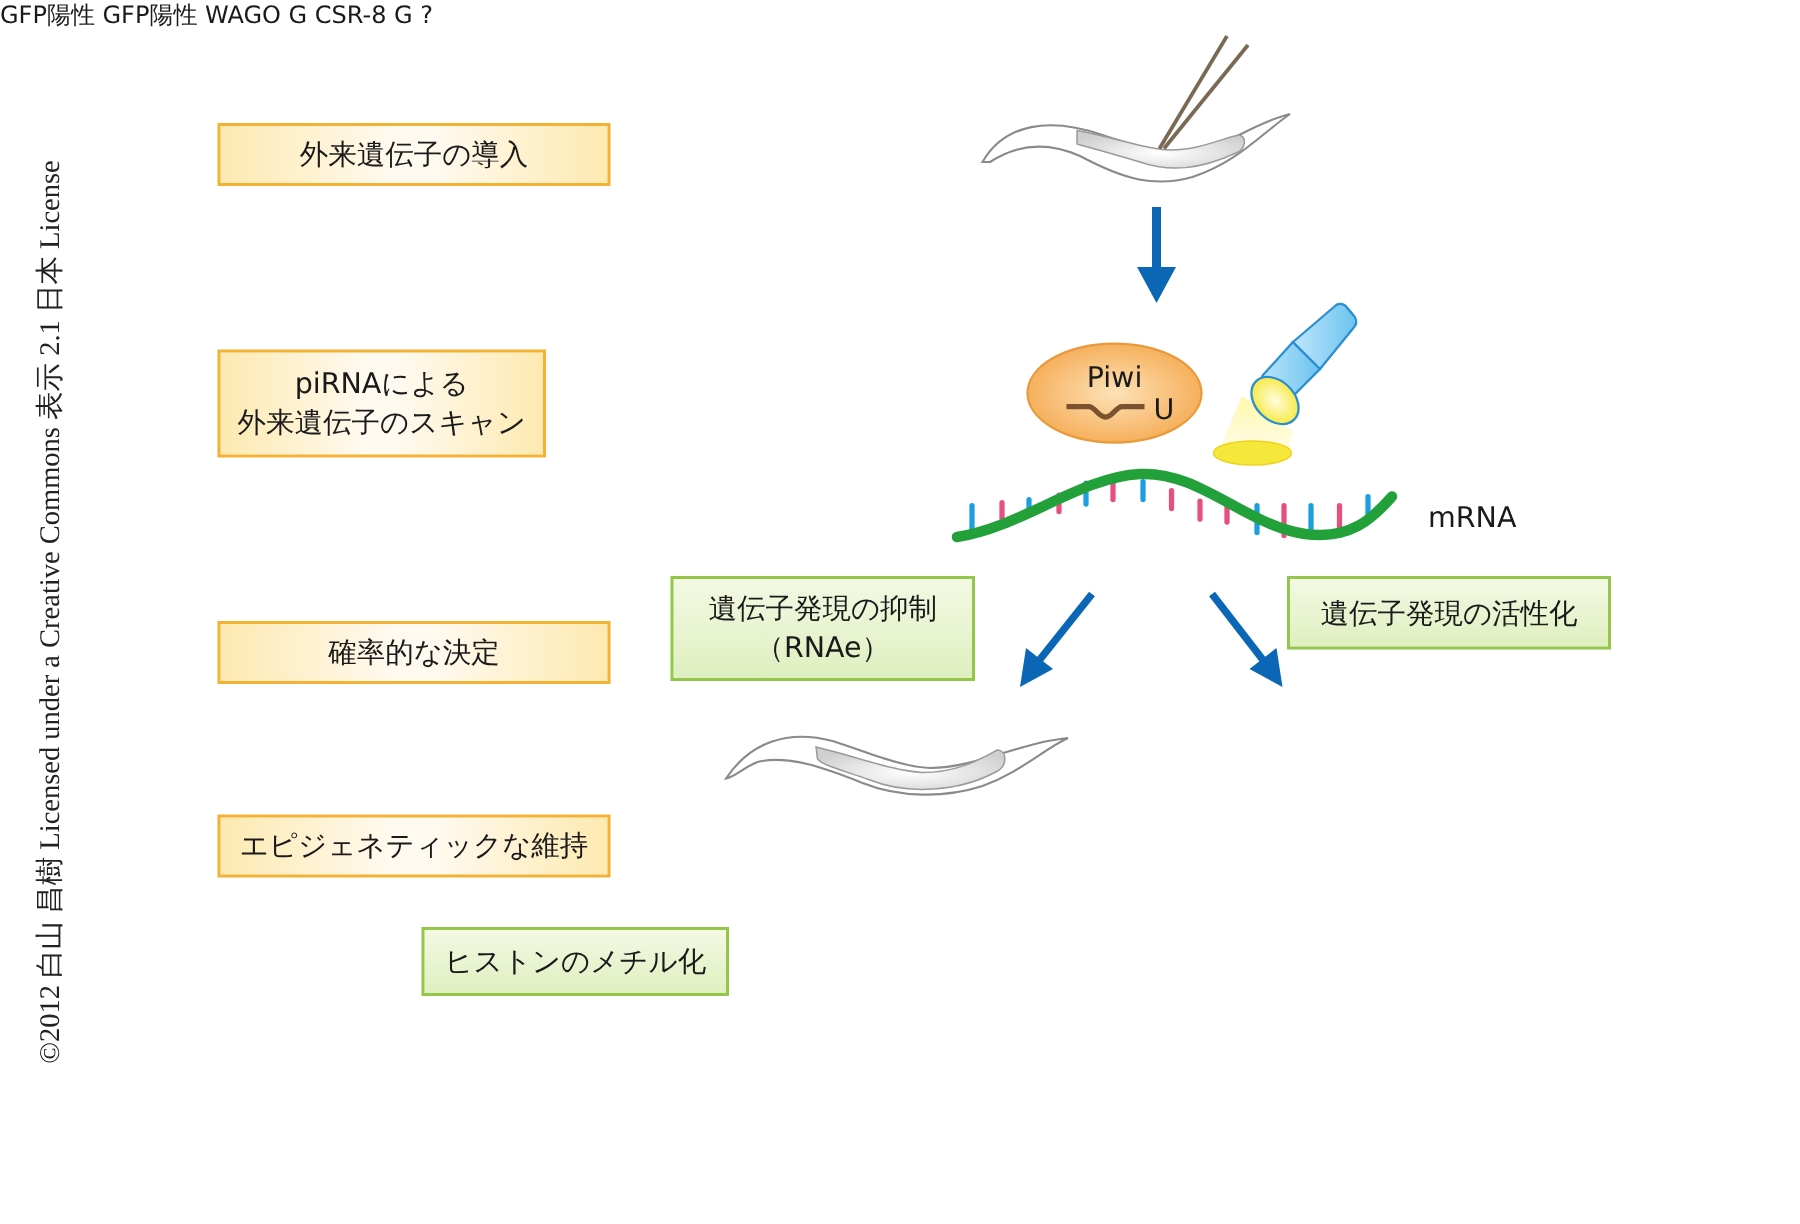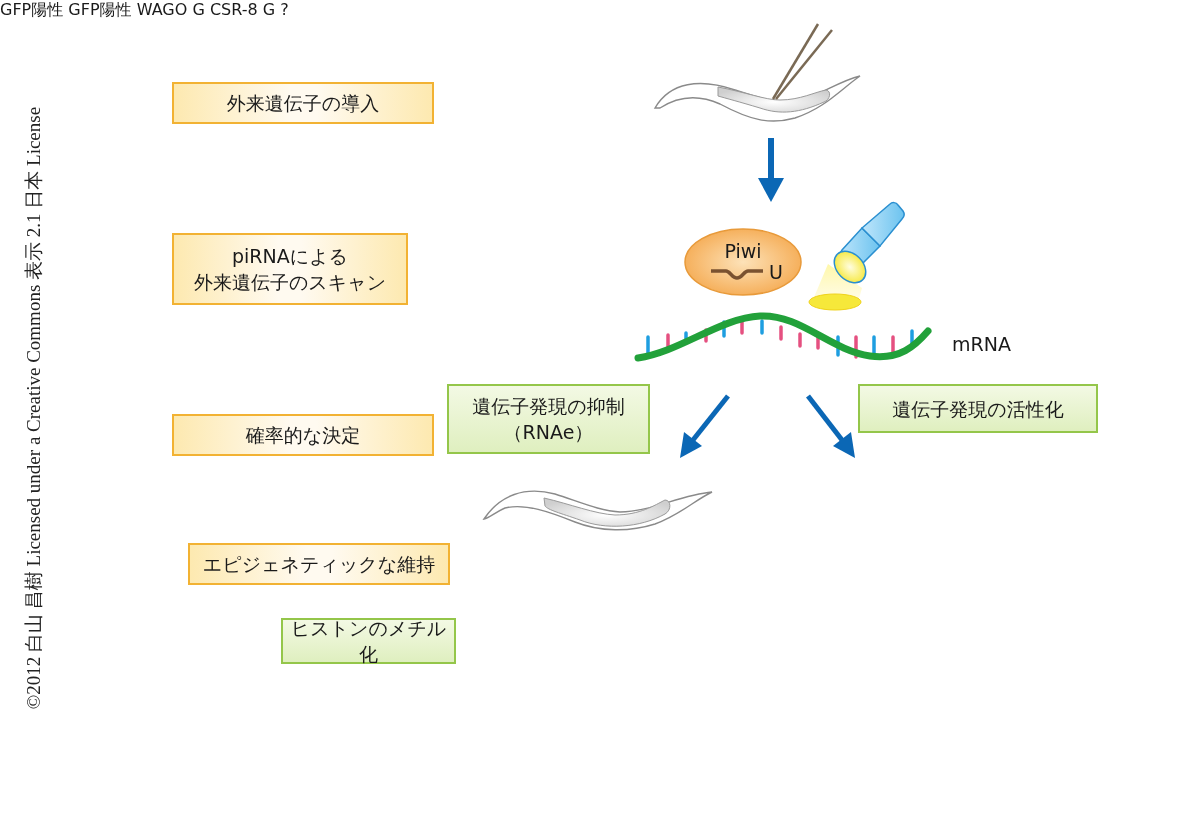--- a/index.html
+++ b/index.html
@@ -5,53 +5,53 @@
   html, body { margin:0; padding:0; background:#ffffff; }
   body { width:1200px; height:816px; position:relative; overflow:hidden;
          font-family:"DejaVu Sans","Liberation Sans",sans-serif; color:#1a1a1a; }
   .credit { position:absolute; left:-356px; top:393px; width:780px; height:30px;
             transform:rotate(-90deg); transform-origin:center center;
             font-family:"Liberation Serif","DejaVu Serif",serif; font-size:19px;
             text-align:center; line-height:30px; color:#222; white-space:nowrap; }
   .stepbox { position:absolute; box-sizing:border-box; border:2px solid #f2b233;
              background:linear-gradient(90deg,#fde9b0 0%,#fffaf0 45%,#fffaf0 55%,#fde9b0 100%);
              display:flex; align-items:center; justify-content:center; text-align:center;
-             font-size:19px; line-height:26px; color:#1a1a1a;margin-left:27px; }
+             font-size:19px; line-height:26px; color:#1a1a1a; }
   .greenbox { position:absolute; box-sizing:border-box; border:2px solid #94c64a;
               background:linear-gradient(180deg,#f3f9e4 0%,#dfefbf 100%);
               display:flex; align-items:center; justify-content:center; text-align:center;
               font-size:19px; line-height:26px; color:#1a1a1a; }
   svg { position:absolute; left:0; top:0; }
   .svgtext { font-family:"DejaVu Sans","Liberation Sans",sans-serif; }
 </style>
 </head>
 <body>
 
 
 
 <div class="credit">©2012 白山 昌樹 Licensed under a Creative Commons 表示 2.1 日本 License</div>
 
 <div class="stepbox" style="left:145px;top:82px;width:262px;height:42px;">
     <span>外来遺伝子の導入</span>
   </div>
-<div class="stepbox" style="left:145px;top:233px;width:236px;height:72px;white-space:pre-line;"><span>piRNAによる
+<div class="stepbox" style="left:145px;top:233px;width:219px;height:72px;white-space:pre-line;"><span>piRNAによる
 外来遺伝子のスキャン</span></div>
 <div class="stepbox" style="left:145px;top:414px;width:262px;height:42px;">
     <span>確率的な決定</span>
   </div>
-<div class="stepbox" style="left:161px;top:543px;width:262px;height:42px;">
+<div class="stepbox" style="left:145px;top:543px;width:262px;height:42px;">
     <span>エピジェネティックな維持</span>
   </div>
 
 <div class="greenbox" style="left:447px;top:384px;width:203px;height:70px;white-space:pre-line;"><span>遺伝子発現の抑制
 （RNAe）</span></div>
-<div class="greenbox" style="left:858px;top:384px;width:240px;height:49px;">
+<div class="greenbox" style="left:858px;top:384px;width:216px;height:49px;">
     <span>遺伝子発現の活性化</span>
   </div>
-<div class="greenbox" style="left:281px;top:618px;width:175px;height:46px;">
+<div class="greenbox" style="left:281px;top:618px;width:205px;height:46px;">
     <span>ヒストンのメチル化</span>
   </div>
 
 <svg width="1200" height="816" viewBox="0 0 1200 816">
   <defs>
     <radialGradient id="gutGray" cx="50%" cy="60%" r="60%">
       <stop offset="0%" stop-color="#ffffff"></stop>
         <stop offset="100%" stop-color="#cfcfcf"></stop>
     </radialGradient>
     <radialGradient id="gutGreen" cx="50%" cy="60%" r="60%">

